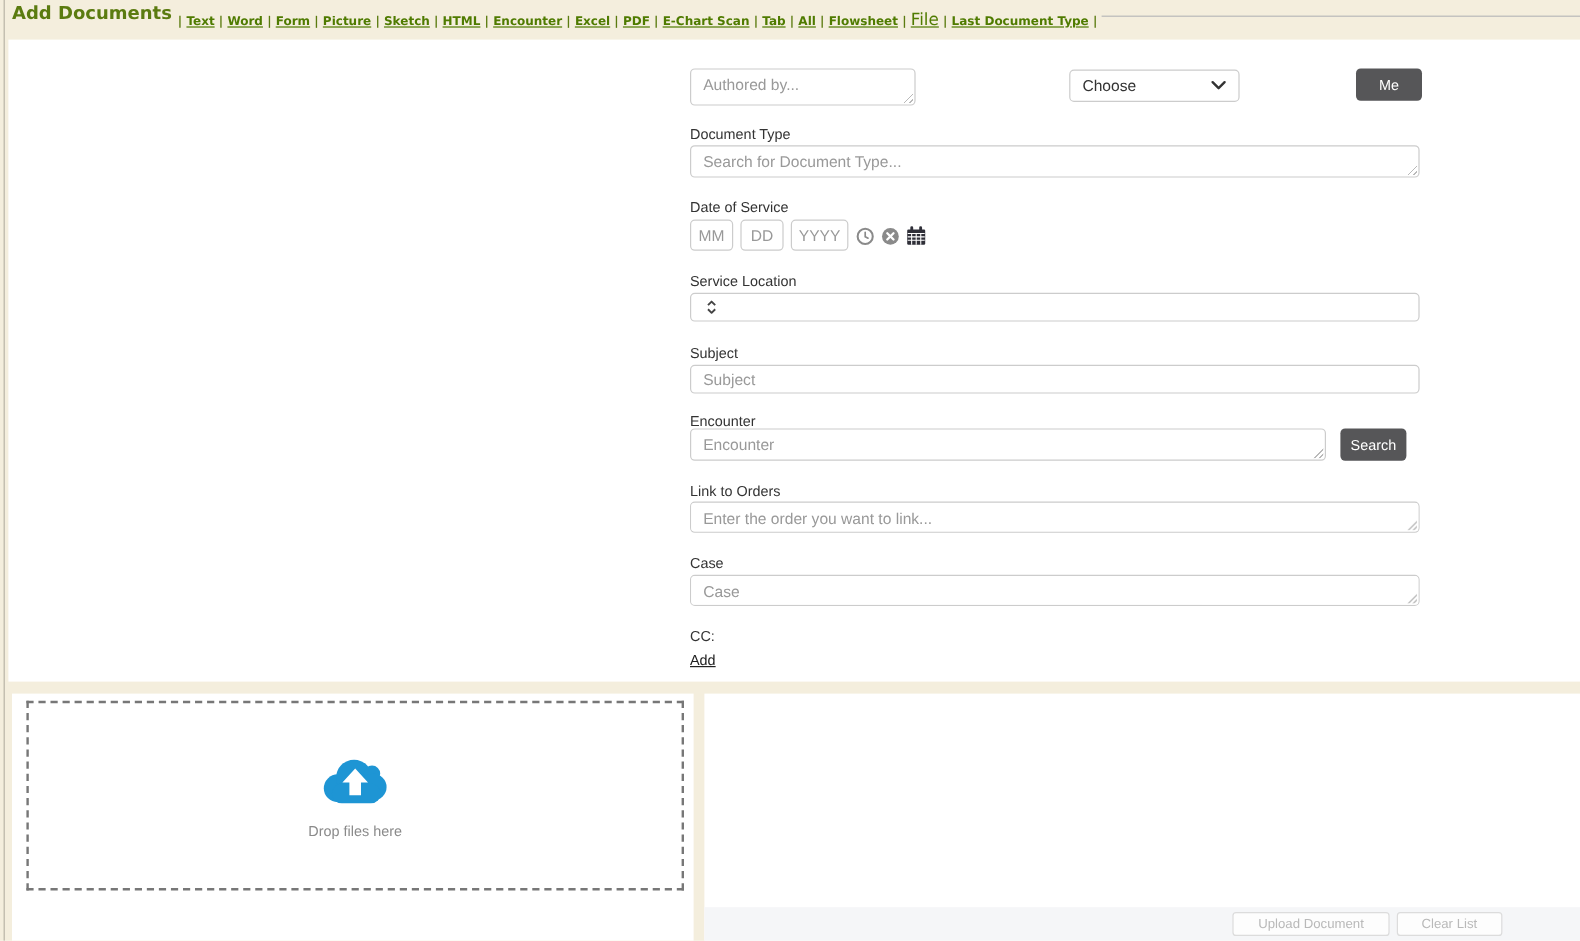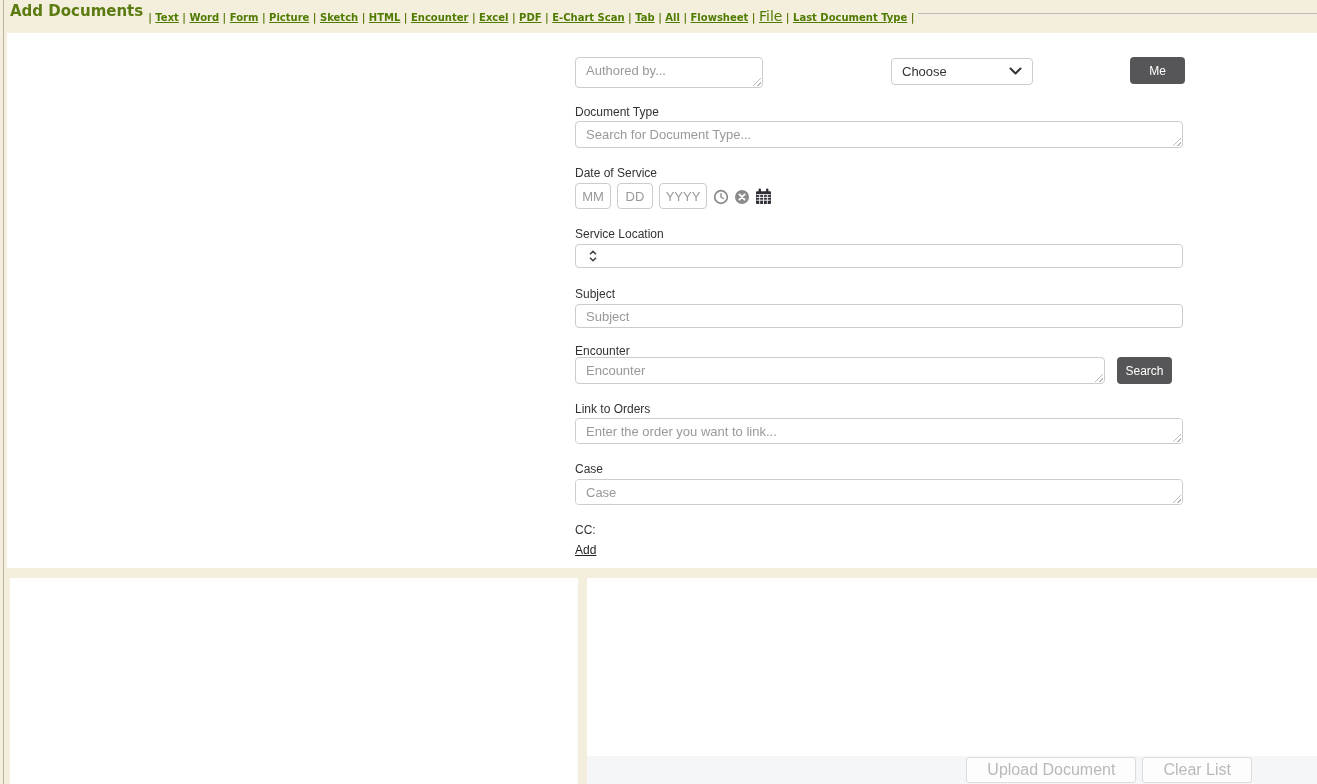--- a/index.html
+++ b/index.html
@@ -90,21 +90,21 @@
     background: #fff; border: 1px solid #6b6b6b; border-radius: 2px;
     font-size: 13px; color: #111; padding: 1px 8px; height: 19px; cursor: pointer;
     font-family: "Liberation Sans", sans-serif;
   }
   .panel-right {
     position: absolute; left: 587px; top: 578px; right: 0; bottom: 0;
     background: #fff;
   }
   .disabled-btn {
     color: #b9b9b9; border: 1px solid #dcdcdc; background: #fdfdfd;
-    border-radius: 3px; padding: 3px 20px; font-size: 16px; margin-left: 6px;
+    border-radius: 3px; padding: 3px 20px; font-size: 11px; margin-left: 6px;
     font-family: "Liberation Sans", sans-serif;
   }
   .date-icons { position: absolute; display: flex; align-items: center; }
   svg { display: block; }
 </style>
 </head>
 <body>
 
 <div class="vline-left"></div>
 
@@ -192,20 +192,35 @@
     <span class="fld-label" style="left:0; top:429px;">Case</span>
     <textarea class="tb" style="left: 0px; top: 446px; width: 608px; height: 26px;" placeholder="Case"></textarea>
     <span class="grip" style="left:597px; top:461px;"></span>
 
     <span class="cc-label" style="position:absolute; left:0; top:490px;">CC:</span>
     <a class="add-link" style="position:absolute; left:0; top:510px;">Add</a>
   </div>
 </div>
 
 <div class="panel-left">
+  <div class="dropzone">
+    <span>
+      <svg width="62" height="52" viewBox="0 0 64 52">
+        <g fill="#1e95d4">
+          <circle cx="17" cy="30" r="12"></circle>
+          <circle cx="31" cy="21" r="15.5"></circle>
+          <circle cx="46.5" cy="17.5" r="7"></circle>
+          <circle cx="47.5" cy="29" r="11.5"></circle>
+          <rect x="12" y="26" width="42" height="17" rx="8.5"></rect>
+        </g>
+        <path d="M32 13 L43 25 L37 25 L37 36 L27 36 L27 25 L21 25 Z" fill="#ffffff"></path>
+      </svg>
+    </span>
+    <span class="drop-text">Drop files here</span>
+  </div>
 </div>
 
 <div class="panel-right">
   <div class="footer-strip right">
     <button class="disabled-btn" disabled="">Upload Document</button>
     <button class="disabled-btn" disabled="">Clear List</button>
   </div>
 </div>
 
 </body></html>

